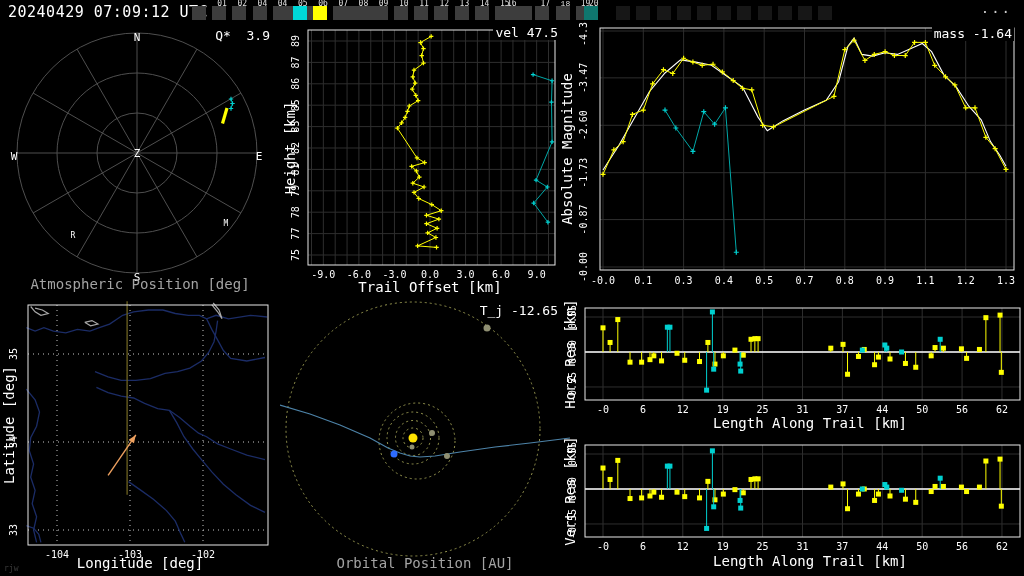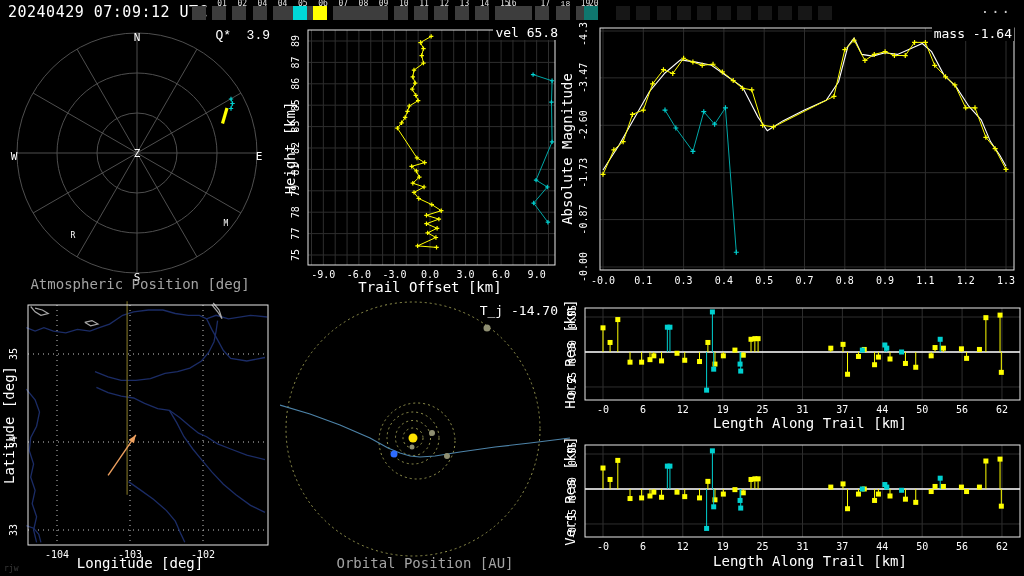--- a/index.html
+++ b/index.html
@@ -85,21 +85,21 @@
       <text x="14" y="138" font-size="11" fill="#fff" text-anchor="middle" font-family="&quot;DejaVu Sans Mono&quot;,monospace">W</text>
       <text x="137" y="135" font-size="11" fill="#fff" text-anchor="middle" font-family="&quot;DejaVu Sans Mono&quot;,monospace">Z</text>
       <text x="73" y="216" font-size="8" fill="#fff" text-anchor="middle" font-family="&quot;DejaVu Sans Mono&quot;,monospace">R</text>
       <text x="226" y="204" font-size="8" fill="#fff" text-anchor="middle" font-family="&quot;DejaVu Sans Mono&quot;,monospace">M</text>
       <polyline points="222.5,101.5 227.0,86.0" fill="none" stroke="#ffff00" stroke-width="3.2"></polyline>
       <polyline points="231.0,86.5 232.5,81.5 231.0,77.0" fill="none" stroke="#00a8a8" stroke-width="1"></polyline>
       <path d="M228.8 86.5H233.2M231 84.3V88.7" stroke="#00d0d0" stroke-width="1.2" fill="none"></path>
       <path d="M230.3 81.5H234.7M232.5 79.3V83.7" stroke="#00d0d0" stroke-width="1.2" fill="none"></path>
       <path d="M228.8 77H233.2M231 74.8V79.2" stroke="#00d0d0" stroke-width="1.2" fill="none"></path>
     </svg>
-  <span class="txt metric" style="right:8px;top:6px;position:absolute;font-family:Liberation Mono, monospace;">Q*  3.9</span>
+  <span class="txt metric" style="right:8px;top:6px;position:absolute;">Q*  3.9</span>
   <div class="txt ptitle" style="left:25px;top:254px;width:230px;">Atmospheric Position [deg]</div>
 </div>
 
 <div class="panel" id="p-trail" style="left:280px;top:22px;width:290px;height:273px;">
   <svg id="svg-trail" width="290" height="273">
       <line x1="31.5" y1="8" x2="31.5" y2="243" stroke="#2e2e2e" stroke-width="1"></line>
       <line x1="43.35000000000001" y1="8" x2="43.35000000000001" y2="243" stroke="#2e2e2e" stroke-width="1"></line>
       <line x1="55.2" y1="8" x2="55.2" y2="243" stroke="#2e2e2e" stroke-width="1"></line>
       <line x1="67.05" y1="8" x2="67.05" y2="243" stroke="#2e2e2e" stroke-width="1"></line>
       <line x1="78.9" y1="8" x2="78.9" y2="243" stroke="#2e2e2e" stroke-width="1"></line>
@@ -188,21 +188,21 @@
       <polyline points="253.1,52.6 272.1,58.8 271.5,80.2 272.1,119.9 256.1,158.1 267.3,165.0 253.7,181.1 267.9,200.2" fill="none" stroke="#00a8a8" stroke-width="1"></polyline>
       <path d="M250.89499999999998 52.63800000000004H255.29499999999996M253.09499999999997 50.43800000000004V54.838000000000044" stroke="#00d0d0" stroke-width="1.2" fill="none"></path>
       <path d="M269.855 58.75399999999991H274.255M272.055 56.55399999999991V60.953999999999915" stroke="#00d0d0" stroke-width="1.2" fill="none"></path>
       <path d="M269.2625 80.16H273.66249999999997M271.4625 77.96V82.36" stroke="#00d0d0" stroke-width="1.2" fill="none"></path>
       <path d="M269.855 119.9139999999999H274.255M272.055 117.7139999999999V122.1139999999999" stroke="#00d0d0" stroke-width="1.2" fill="none"></path>
       <path d="M253.85750000000002 158.1389999999999H258.2575M256.0575 155.9389999999999V160.33899999999988" stroke="#00d0d0" stroke-width="1.2" fill="none"></path>
       <path d="M265.115 165.01949999999994H269.515M267.315 162.81949999999995V167.21949999999993" stroke="#00d0d0" stroke-width="1.2" fill="none"></path>
       <path d="M251.4875 181.0739999999999H255.8875M253.6875 178.8739999999999V183.2739999999999" stroke="#00d0d0" stroke-width="1.2" fill="none"></path>
       <path d="M265.7075 200.1864999999999H270.10749999999996M267.90749999999997 197.98649999999992V202.3864999999999" stroke="#00d0d0" stroke-width="1.2" fill="none"></path>
     </svg>
-  <span class="txt metric" style="right:10px;top:3px;position:absolute;">vel 65.8</span>
+  <span class="txt metric" style="right:10px;top:3px;position:absolute;">vel 47.5</span>
   <div class="vlabel axlab" style="left:10px;top:126px;">Height [km]</div>
   <div class="txt axlab" style="left:25px;top:257px;width:250px;text-align:center;">Trail Offset [km]</div>
 </div>
 
 <div class="panel" id="p-light" style="left:560px;top:22px;width:464px;height:273px;">
   <svg id="svg-light" width="464" height="273">
       <line x1="43" y1="6" x2="43" y2="248" stroke="#2e2e2e" stroke-width="1"></line>
       <text x="43" y="262" font-size="10" fill="#fff" text-anchor="middle" font-family="&quot;DejaVu Sans Mono&quot;,monospace">-0.0</text>
       <line x1="83.30000000000001" y1="6" x2="83.30000000000001" y2="248" stroke="#2e2e2e" stroke-width="1"></line>
       <text x="83.30000000000001" y="262" font-size="10" fill="#fff" text-anchor="middle" font-family="&quot;DejaVu Sans Mono&quot;,monospace">0.1</text>
@@ -331,21 +331,21 @@
       <circle cx="137" cy="146" r="38" fill="none" stroke="#95954f" stroke-width="1" stroke-dasharray="2 3"></circle>
       <circle cx="133" cy="134" r="127" fill="none" stroke="#95954f" stroke-width="1" stroke-dasharray="2 3"></circle>
       <polyline points="0.0,110.0 30.0,119.0 60.0,130.0 90.0,143.0 108.0,153.0 120.0,158.0 130.0,161.0 140.0,162.0 155.0,161.0 180.0,157.0 215.0,152.0 250.0,148.0 290.0,143.0" fill="none" stroke="#4d83a8" stroke-width="1.2"></polyline>
       <circle cx="132" cy="152" r="2.5" fill="#8f8f72"></circle>
       <circle cx="152" cy="138" r="3" fill="#8f8f72"></circle>
       <circle cx="167" cy="161" r="3" fill="#8f8f72"></circle>
       <circle cx="207" cy="33" r="3.5" fill="#8f8f72"></circle>
       <circle cx="114" cy="159" r="3.5" fill="#2e6cff"></circle>
       <circle cx="133" cy="143" r="4.5" fill="#ffe200"></circle>
     </svg>
-  <span class="txt metric" style="right:10px;top:8px;position:absolute;">T_j -14.70</span>
+  <span class="txt metric" style="right:10px;top:8px;position:absolute;">T_j -12.65</span>
   <div class="txt ptitle" style="left:25px;top:260px;width:240px;">Orbital Position [AU]</div>
 </div>
 
 <div class="panel" id="p-res" style="left:560px;top:295px;width:464px;height:281px;">
   <svg id="svg-res" width="464" height="281">
       <line x1="43" y1="13" x2="43" y2="105" stroke="#2e2e2e" stroke-width="1"></line>
       <text x="43" y="118" font-size="10" fill="#fff" text-anchor="middle" font-family="&quot;DejaVu Sans Mono&quot;,monospace">-0</text>
       <line x1="82.89699999999999" y1="13" x2="82.89699999999999" y2="105" stroke="#2e2e2e" stroke-width="1"></line>
       <text x="82.89699999999999" y="118" font-size="10" fill="#fff" text-anchor="middle" font-family="&quot;DejaVu Sans Mono&quot;,monospace">6</text>
       <line x1="122.794" y1="13" x2="122.794" y2="105" stroke="#2e2e2e" stroke-width="1"></line>

